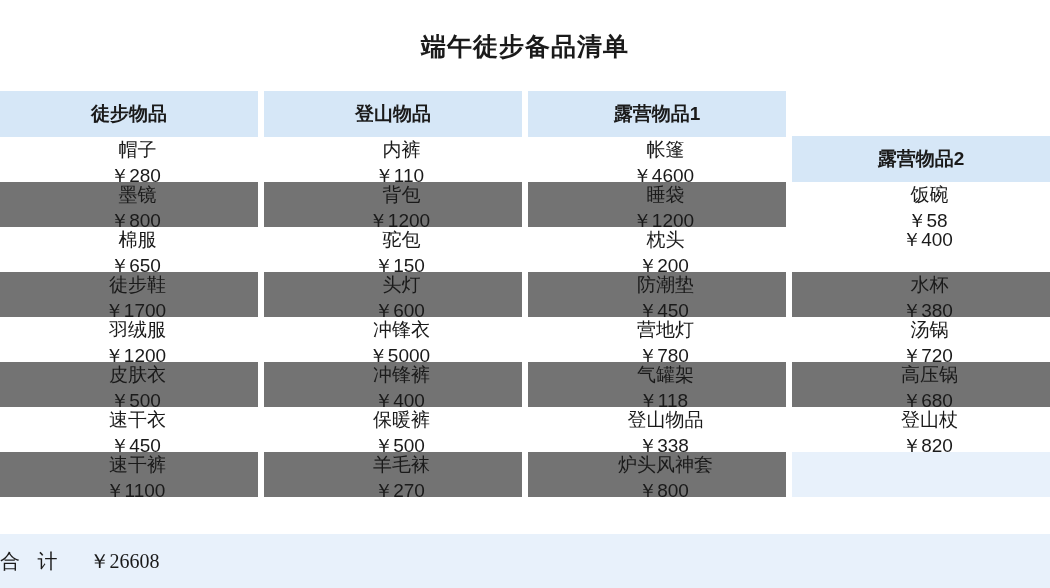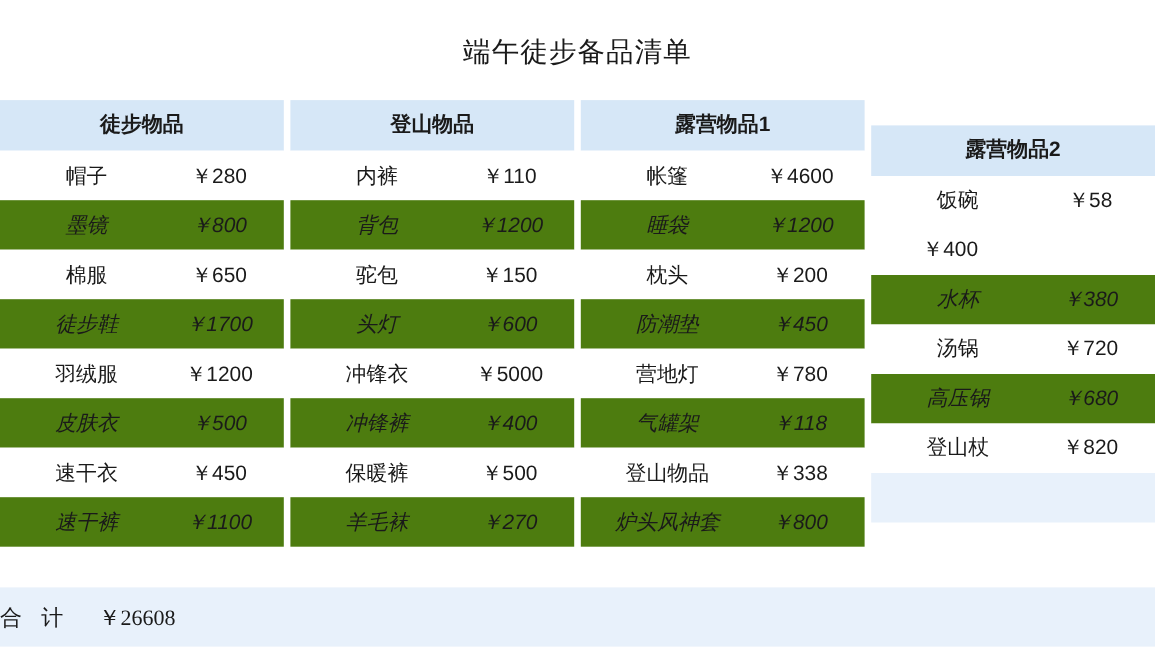--- a/index.html
+++ b/index.html
@@ -16,58 +16,57 @@
   }
   .page {
     position: relative;
     width: 1050px;
     height: 588px;
     box-sizing: border-box;
   }
   .title {
     text-align: center;
     font-size: 25px;
-    font-weight: normal;
+    font-weight: bold;
     letter-spacing: 1px;
     color: #1a1a1a;
     padding-top: 30px;
     padding-bottom: 28px;
   }
   .grid {
     display: flex;
     flex-direction: row;
-    align-items: center;
+    align-items: flex-end;
     padding: 0 0 0 0;
     gap: 6px;
   }
   .col {
     flex: 1 1 0;
     display: flex;
     flex-direction: column;
   }
   .hdr {
     height: 46px;
     line-height: 46px;
     text-align: center;
     font-size: 19px;
     font-weight: bold;
     background: #d6e7f7;
     color: #1a1a1a;
   }
   .row {
     height: 45px;
     display: flex;
-    flex-direction: row;
+    flex-direction: column;
     align-items: center;
     font-size: 19px;
     padding-left: 13px;
   }
   .row.alt {
-    background: #4d7c0f;
-    font-style: italic;
+    background: #737373;
   }
   .row.plain {
     background: #ffffff;
   }
   .row.empty {
     background: #e8f1fb;
   }
   .cell-name {
     flex: 0 0 52%;
     text-align: center;

